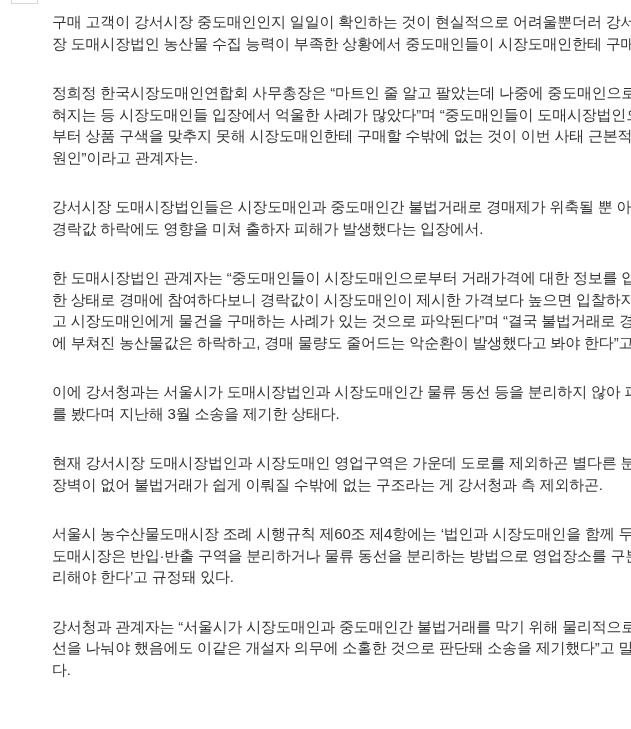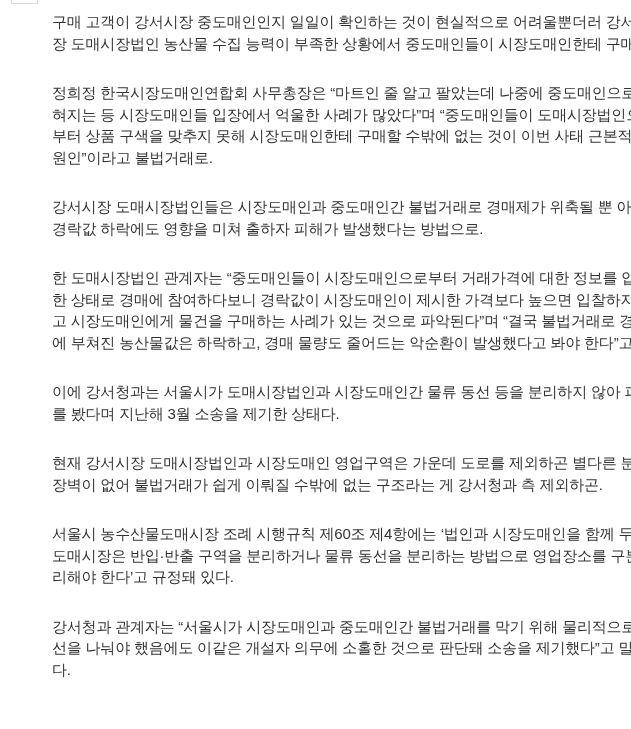--- a/index.html
+++ b/index.html
@@ -52,26 +52,26 @@
 
   <p class="para">
     <span class="line">구매 고객이 강서시장 중도매인인지 일일이 확인하는 것이 현실적으로 어려울뿐더러 강서시</span>
     <span class="line">장 도매시장법인 농산물 수집 능력이 부족한 상황에서 중도매인들이 시장도매인한테 구매하</span>
   </p>
 
   <p class="para">
     <span class="line">정희정 한국시장도매인연합회 사무총장은 “마트인 줄 알고 팔았는데 나중에 중도매인으로 밝</span>
     <span class="line">혀지는 등 시장도매인들 입장에서 억울한 사례가 많았다”며 “중도매인들이 도매시장법인으로</span>
     <span class="line">부터 상품 구색을 맞추지 못해 시장도매인한테 구매할 수밖에 없는 것이 이번 사태 근본적인</span>
-    <span class="line">원인”이라고 불법거래로.</span>
+    <span class="line">원인”이라고 관계자는.</span>
   </p>
 
   <p class="para">
     <span class="line">강서시장 도매시장법인들은 시장도매인과 중도매인간 불법거래로 경매제가 위축될 뿐 아니라</span>
-    <span class="line">경락값 하락에도 영향을 미쳐 출하자 피해가 발생했다는 방법으로.</span>
+    <span class="line">경락값 하락에도 영향을 미쳐 출하자 피해가 발생했다는 입장에서.</span>
   </p>
 
   <p class="para">
     <span class="line">한 도매시장법인 관계자는 “중도매인들이 시장도매인으로부터 거래가격에 대한 정보를 입수</span>
     <span class="line">한 상태로 경매에 참여하다보니 경락값이 시장도매인이 제시한 가격보다 높으면 입찰하지 않</span>
     <span class="line">고 시장도매인에게 물건을 구매하는 사례가 있는 것으로 파악된다”며 “결국 불법거래로 경매</span>
     <span class="line">에 부쳐진 농산물값은 하락하고, 경매 물량도 줄어드는 악순환이 발생했다고 봐야 한다”고 설</span>
   </p>
 
   <p class="para">

